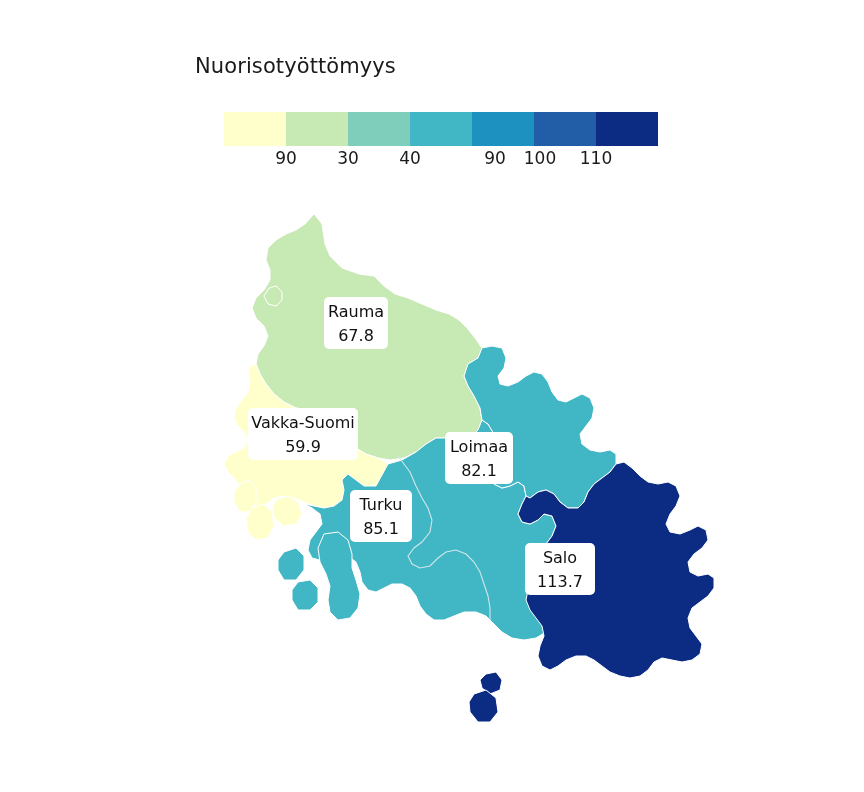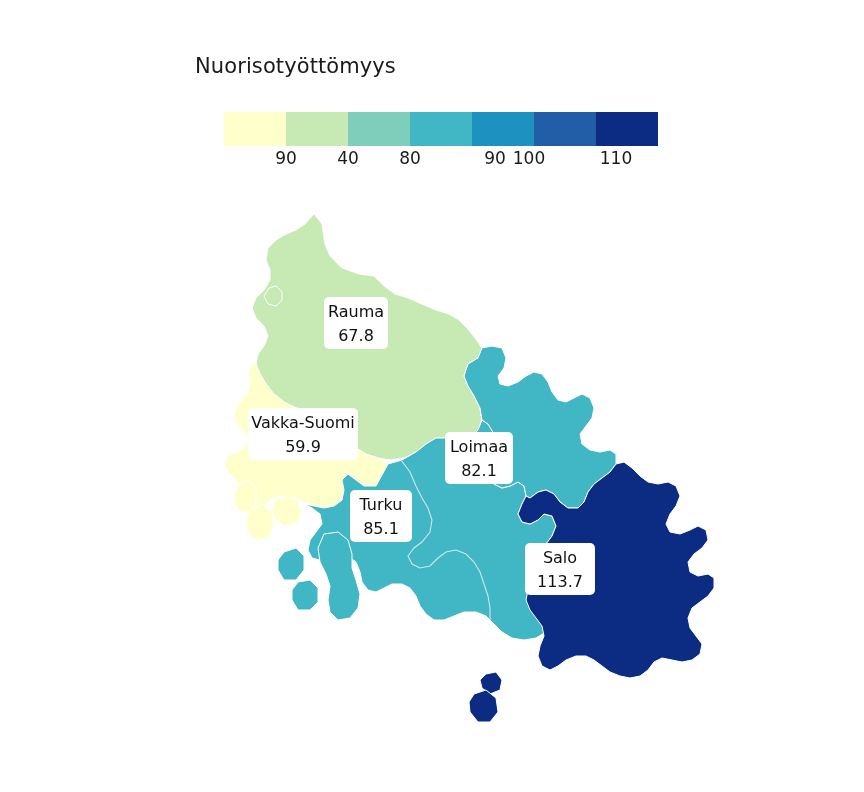--- a/index.html
+++ b/index.html
@@ -112,25 +112,25 @@
         <div class="cb-seg" style="background: rgb(255, 255, 204);"></div>
         <div class="cb-seg" style="background: rgb(199, 233, 180);"></div>
         <div class="cb-seg" style="background: rgb(127, 205, 187);"></div>
         <div class="cb-seg" style="background: rgb(65, 182, 196);"></div>
         <div class="cb-seg" style="background: rgb(29, 145, 192);"></div>
         <div class="cb-seg" style="background: rgb(34, 94, 168);"></div>
         <div class="cb-seg" style="background: rgb(12, 44, 132);"></div>
       </div>
     <div id="colorbar-ticks">
         <span class="cb-tick" style="left: 62px;">90</span>
-        <span class="cb-tick" style="left: 124px;">40</span>
-        <span class="cb-tick" style="left: 186px;">80</span>
+        <span class="cb-tick" style="left: 124px;">30</span>
+        <span class="cb-tick" style="left: 186px;">40</span>
         <span class="cb-tick" style="left: 248px; margin-left: 23px;">90</span>
-        <span class="cb-tick" style="left: 305px;">100</span>
-        <span class="cb-tick" style="left: 392px;">110</span>
+        <span class="cb-tick" style="left: 316px;">100</span>
+        <span class="cb-tick" style="left: 372px;">110</span>
       </div>
   </div>
 
   <div id="map-area">
     <svg id="map-svg" viewBox="0 0 864 560" xmlns="http://www.w3.org/2000/svg">
 
       <path class="region-path" d="M 293,38 L 302,28 L 310,38 L 313,58 L 318,70 L 330,82 L 347,88 L 362,90
                L 372,100 L 383,108 L 396,112 L 410,118 L 424,124 L 437,128 L 447,134
                L 455,142 L 463,152 L 470,162 L 466,172 L 456,178 L 452,190 L 456,200
                L 462,210 L 468,222 L 470,234 L 466,244 L 458,252 L 447,256 L 436,252

